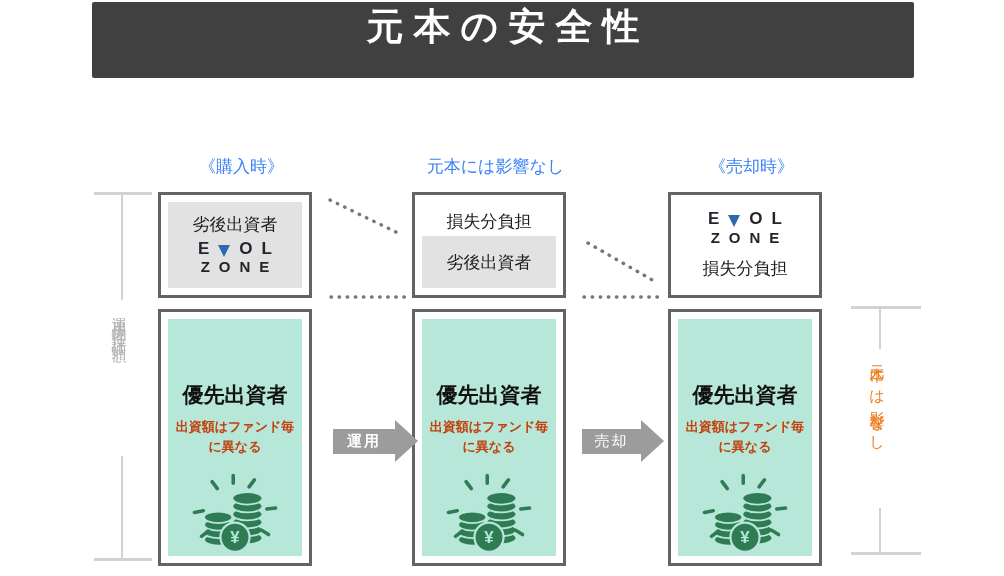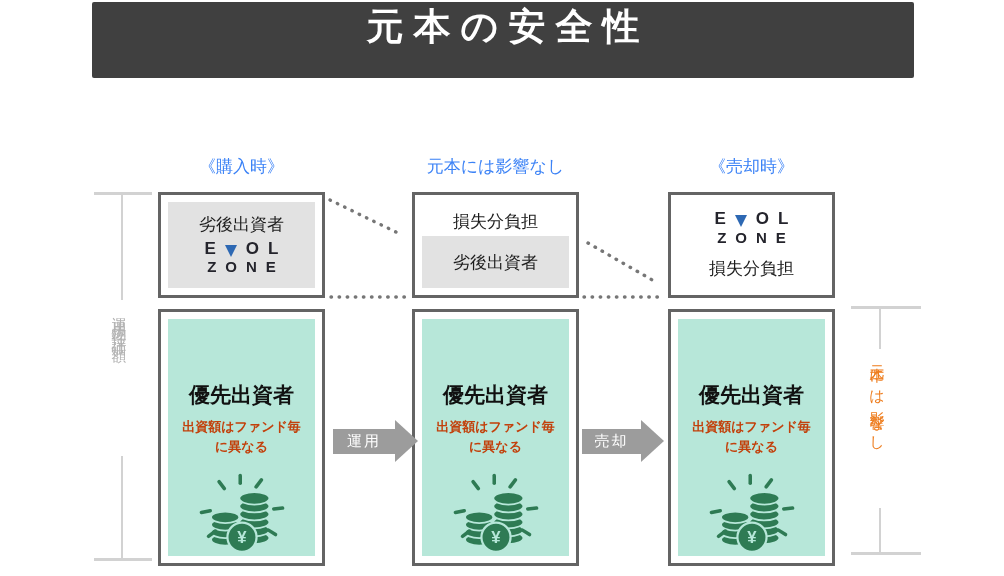--- a/index.html
+++ b/index.html
@@ -24,21 +24,21 @@
 
   
   .col-header {
     top:153px; height:26px; width:167px;
     display:flex; align-items:center; justify-content:center;
     font-size:17px; color:#3b82f6;
   }
 
   
   .tbox, .bbox {
-    width:167px; border:3px solid #646464; background:#ffffff;
+    width:154px; border:3px solid #646464; background:#ffffff;
   }
   .tbox { top:192px; height:106px; }
   .bbox { top:309px; height:257px; }
 
   .gray-fill {
     position:absolute; left:7px; right:7px; top:7px; bottom:7px;
     background:#e2e2e2;
     display:flex; flex-direction:column; align-items:center; justify-content:center;
   }
   .jp-label { font-size:17px; color:#1c1c1c; }
@@ -265,21 +265,21 @@
         <line x1="74" y1="10" x2="68" y2="18"></line>
           <line x1="6" y1="47" x2="16" y2="45"></line>
         <line x1="98" y1="42" x2="88" y2="43"></line>
           <line x1="14" y1="74" x2="22" y2="68"></line>
         <line x1="90" y1="72" x2="82" y2="67"></line>
       </g>
     </svg>
   </div>
 </div>
 
-<div class="abs arrow-body" style="left:333px;width:62px;">
+<div class="abs arrow-body" style="left:333px;width:62px;font-weight:bold;">
   <span>運用</span>
 </div>
 <div class="abs arrow-head" style="left:395px;"></div>
 
 <div class="abs arrow-body" style="left:582px;width:59px;font-family:Liberation Mono, monospace;">
   <span>売却</span>
 </div>
 <div class="abs arrow-head" style="left:641px;"></div>
 
 <div class="abs tick" style="left:94px;top:192px;width:58px;"></div>

